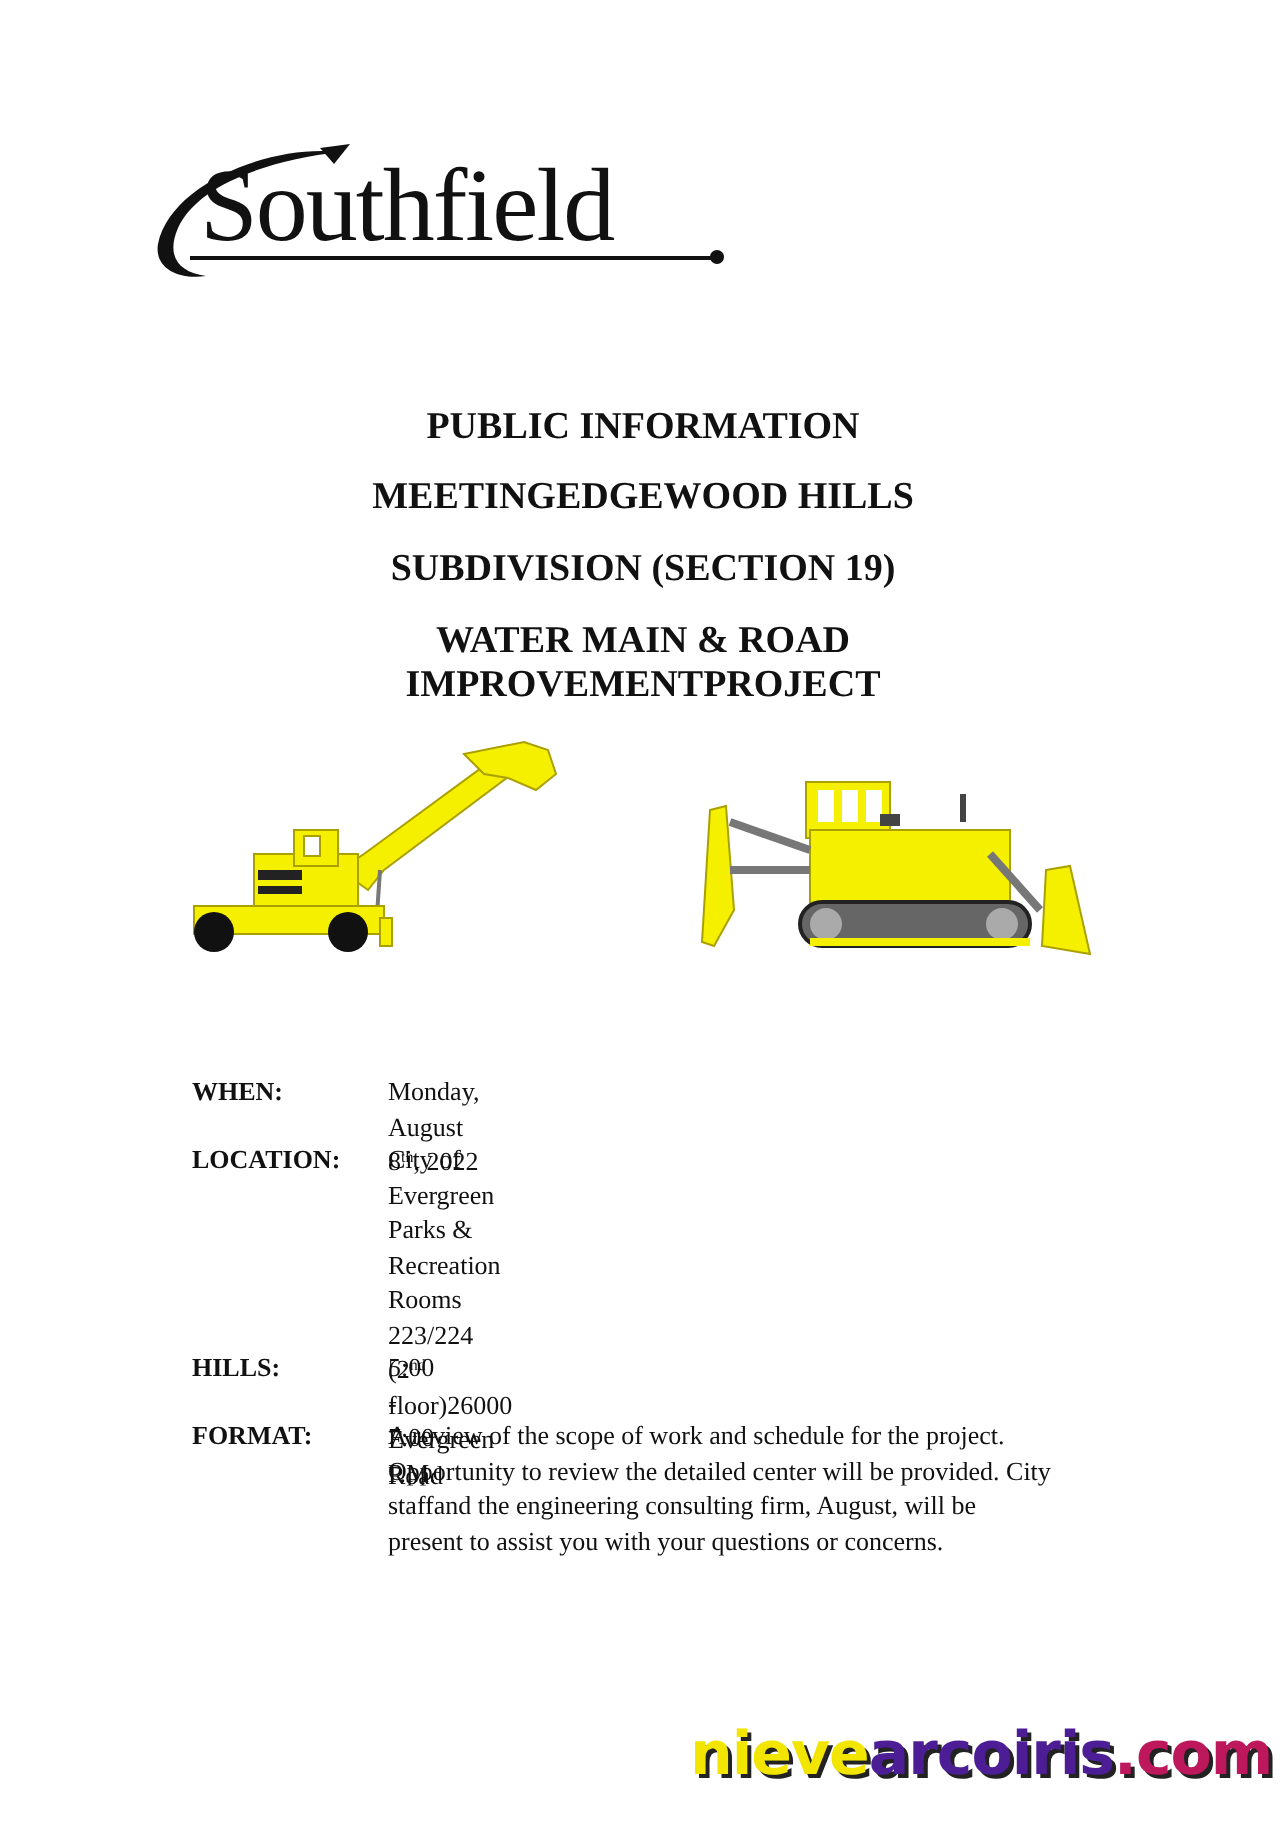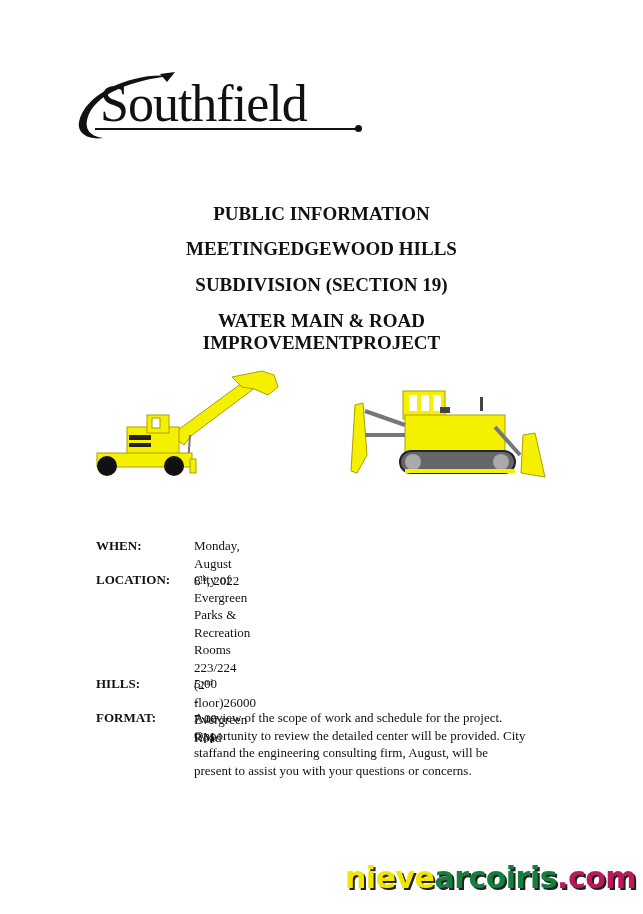--- a/index.html
+++ b/index.html
@@ -96,14 +96,14 @@
   <span class="lbl">FORMAT:</span>
   <span class="val" style="width:380px">
     <span>A review of the scope of work and schedule for the project.</span><br>
     <span>Opportunity to review the detailed center will be provided.  City</span><br>
     <span>staffand the engineering consulting firm, August, will be</span><br>
     <span>present to assist you with your questions or concerns.</span>
   </span>
 </div>
 
 <div class="wm">
-  <span style="color:#f2e600">nieve</span><span style="color:#15803d">arcoiris</span><span style="color:#be185d">.com</span>
+  <span style="color:#f2e600">nieve</span><span style="color:#4c1d95">arcoiris</span><span style="color:#be185d">.com</span>
 </div>
 
 </body></html>

